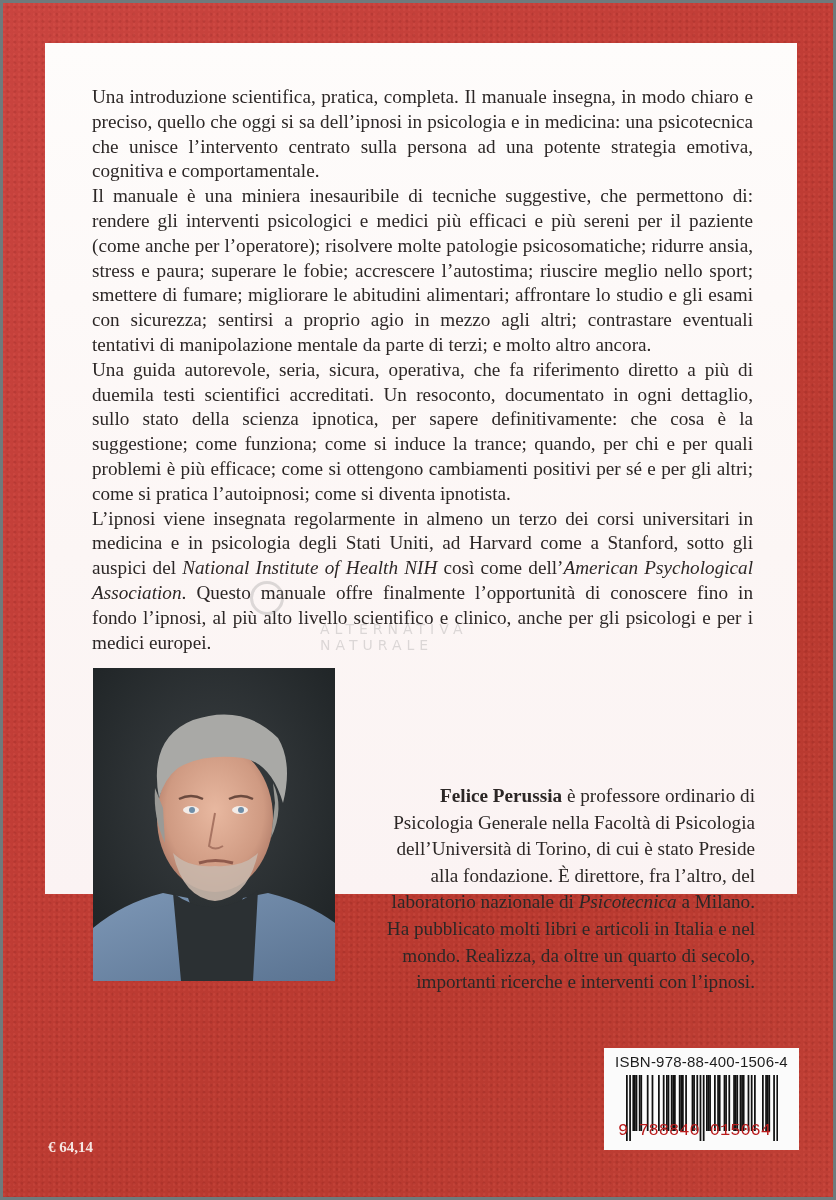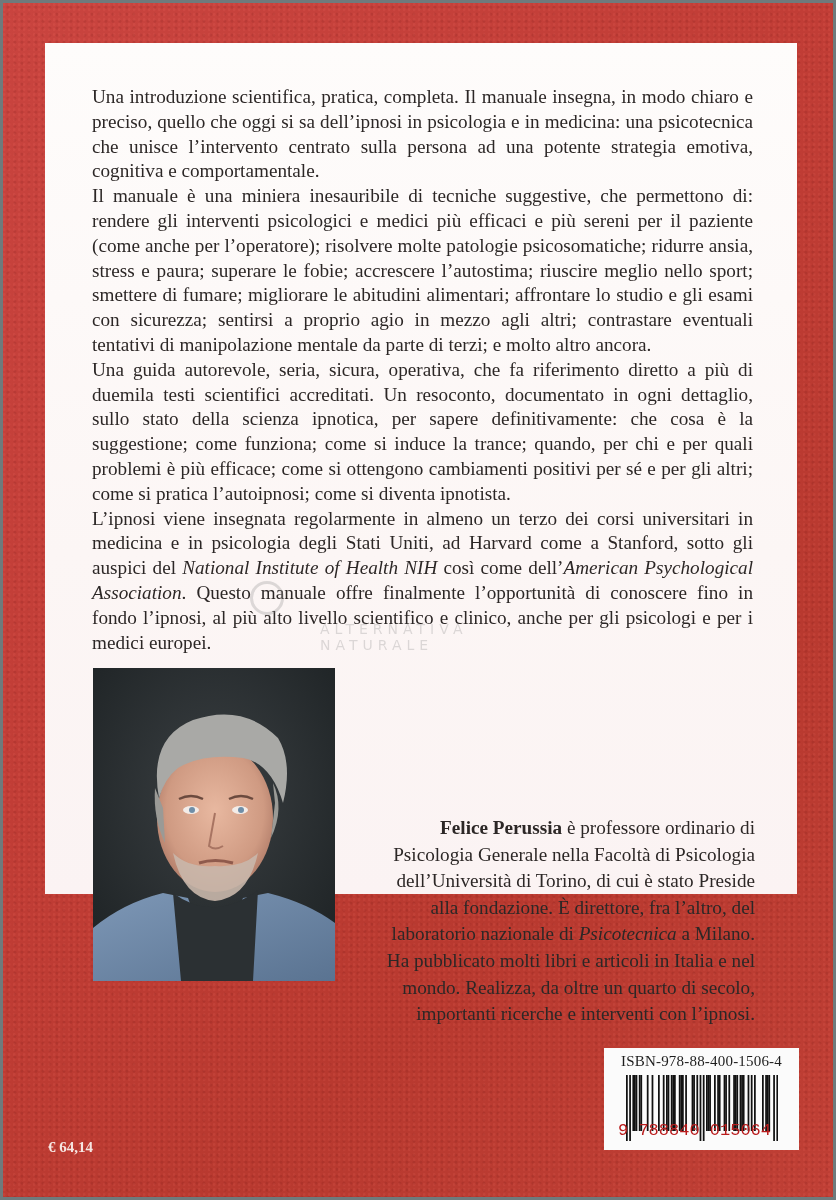--- a/index.html
+++ b/index.html
@@ -28,21 +28,21 @@
       font-size: 19.2px; line-height: 24.8px; color: #2c2726;
       text-align: justify; hyphens: manual;
     }
     .body-text p { margin: 0; text-align: justify; text-align-last: left; }
     .body-text i { }
     .photo {
       position: absolute; left: 48px; top: 625px; width: 242px; height: 313px;
       overflow: hidden; background: #252a2c;
     }
     .bio {
-      position: absolute; left: 340px; top: 772px; width: 370px;
+      position: absolute; left: 340px; top: 740px; width: 370px;
       font-size: 19.2px; line-height: 26.6px; color: #2c2726;
       text-align: right;
     }
     .bio b { font-weight: bold; }
     .bio i { font-style: italic; }
     .watermark {
       position: absolute; left: 205px; top: 536px; width: 300px; height: 70px;
       pointer-events: none; opacity: 0.28; color: #8a8a8a;
     }
     .watermark .wm-main {
@@ -60,21 +60,21 @@
     .price {
       position: absolute; left: 45px; top: 1136px;
       font-size: 15px; color: #f6e6e2; font-weight: bold;
     }
     .barcode-box {
       position: absolute; left: 601px; top: 1045px; width: 195px; height: 102px;
       background: #fbfbfb;
     }
     .isbn-label {
       position: absolute; left: 0; top: 5px; width: 100%; text-align: center;
-      font-family: Liberation Serif, serif; font-size: 15px;
+      font-family: Liberation Sans, sans-serif; font-size: 15px;
       color: #1d1d1d; letter-spacing: 0.2px;
     }
     .bars { position: absolute; left: 22px; top: 27px; width: 152px; height: 70px; }
     .ean-digits {
       position: absolute; left: 14px; top: 73px;
       font-family: "Liberation Mono", "DejaVu Sans Mono", monospace; font-size: 17px;
       color: #b91c1c; white-space: pre; background: transparent;
     }
   </style>
 </head>

